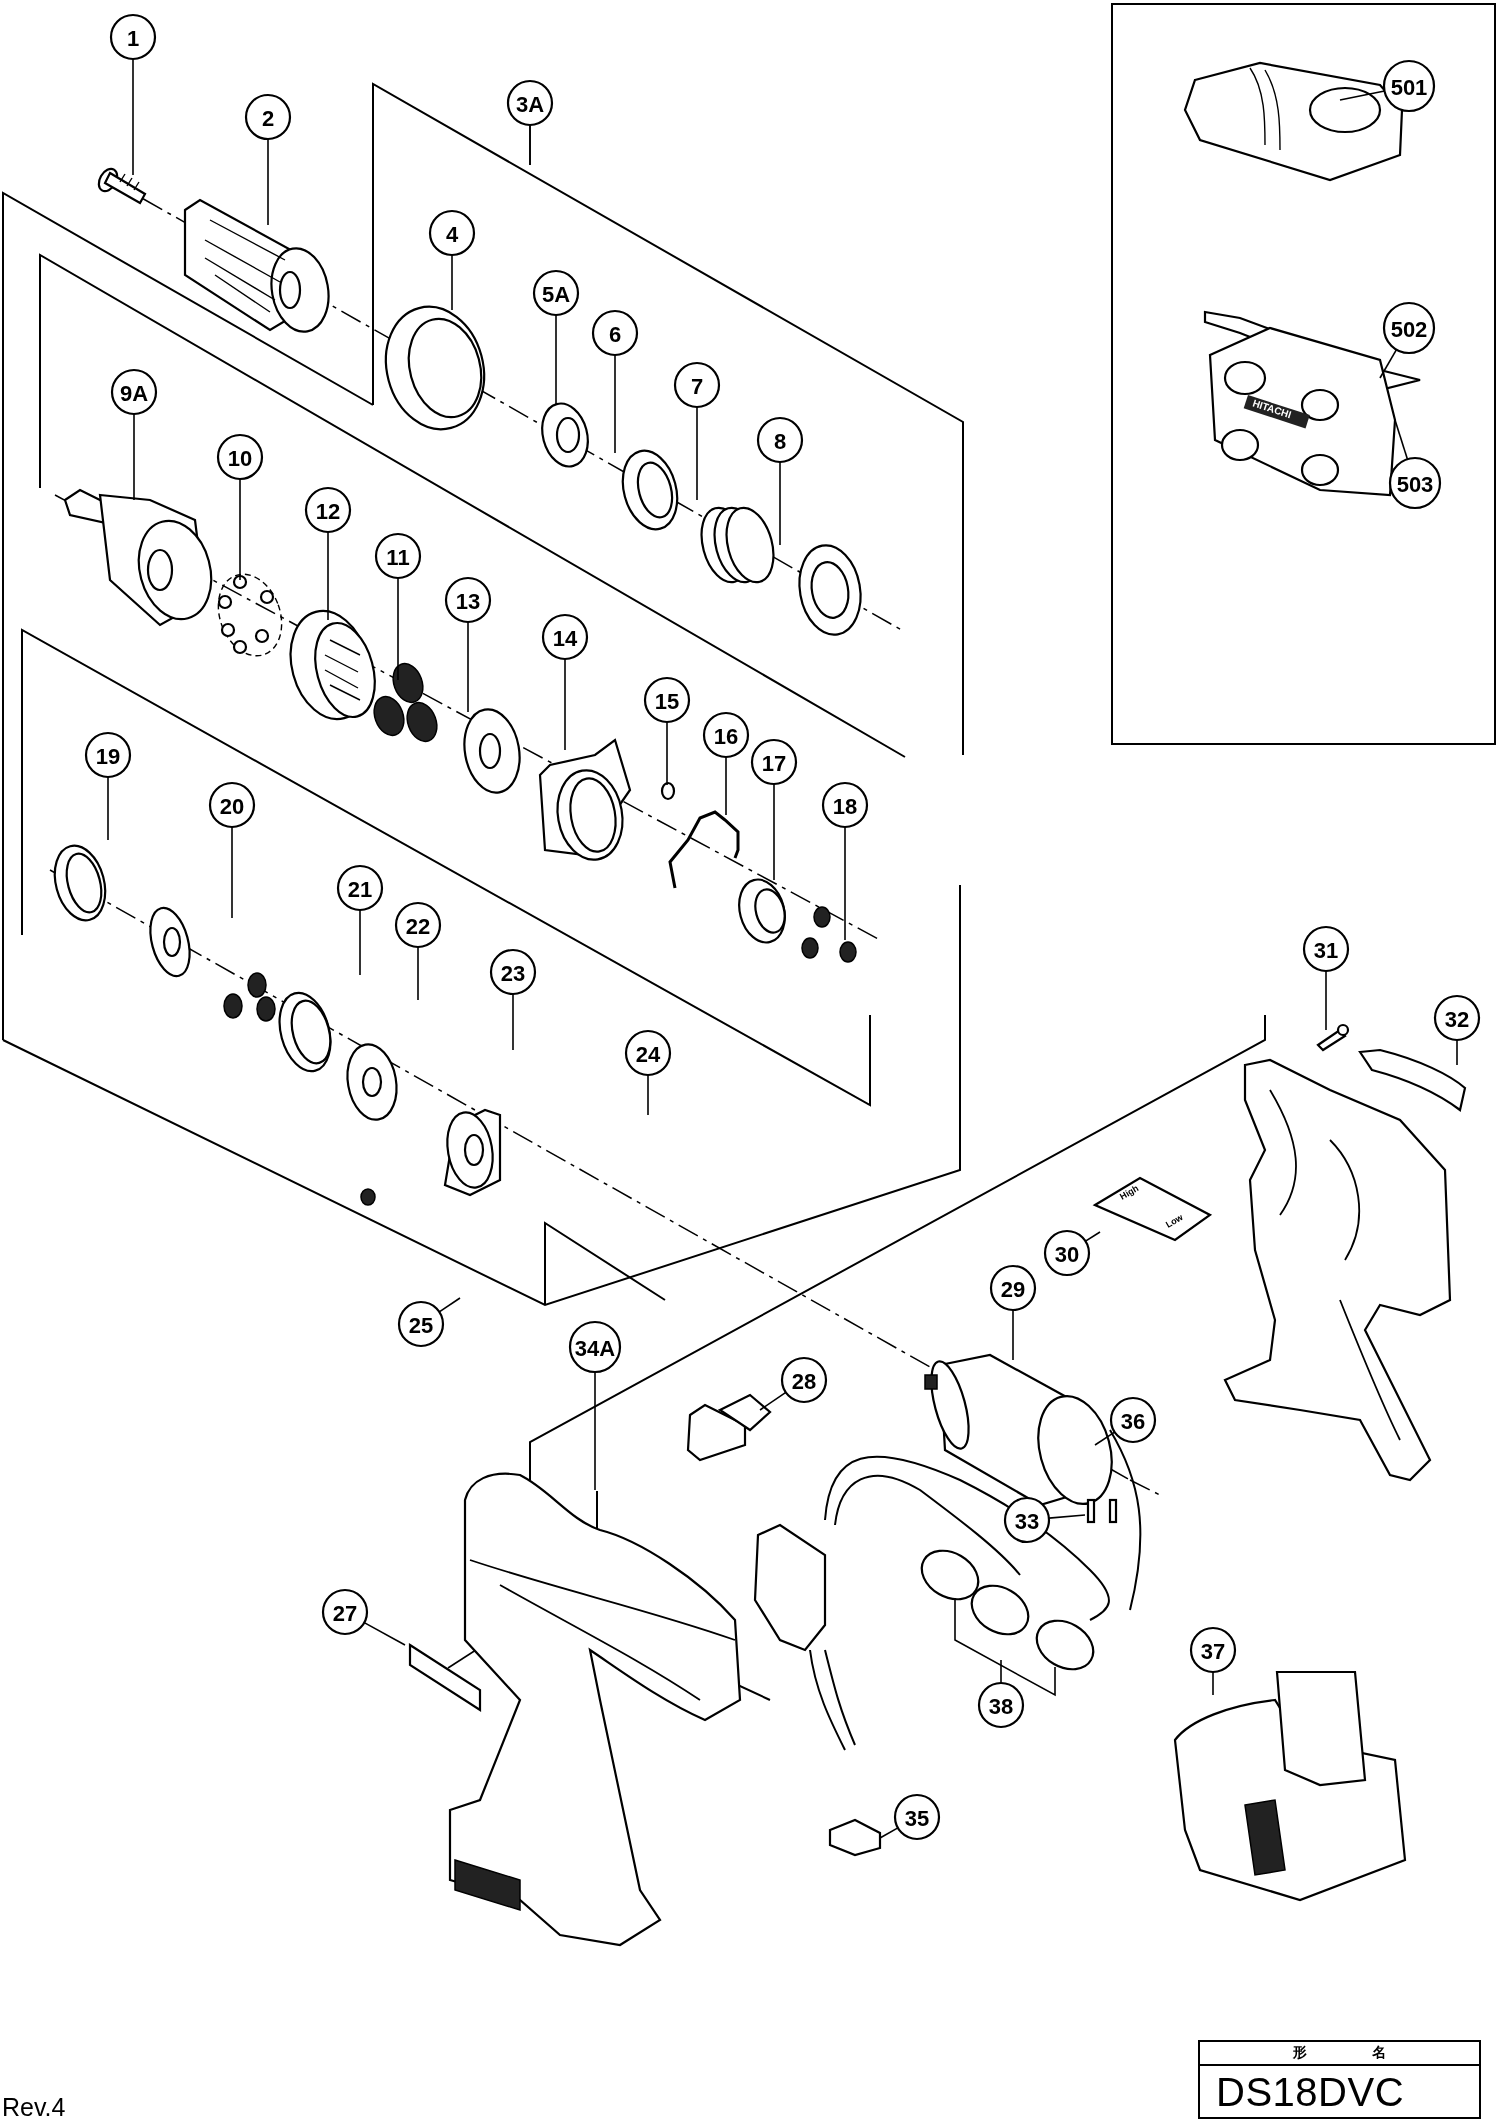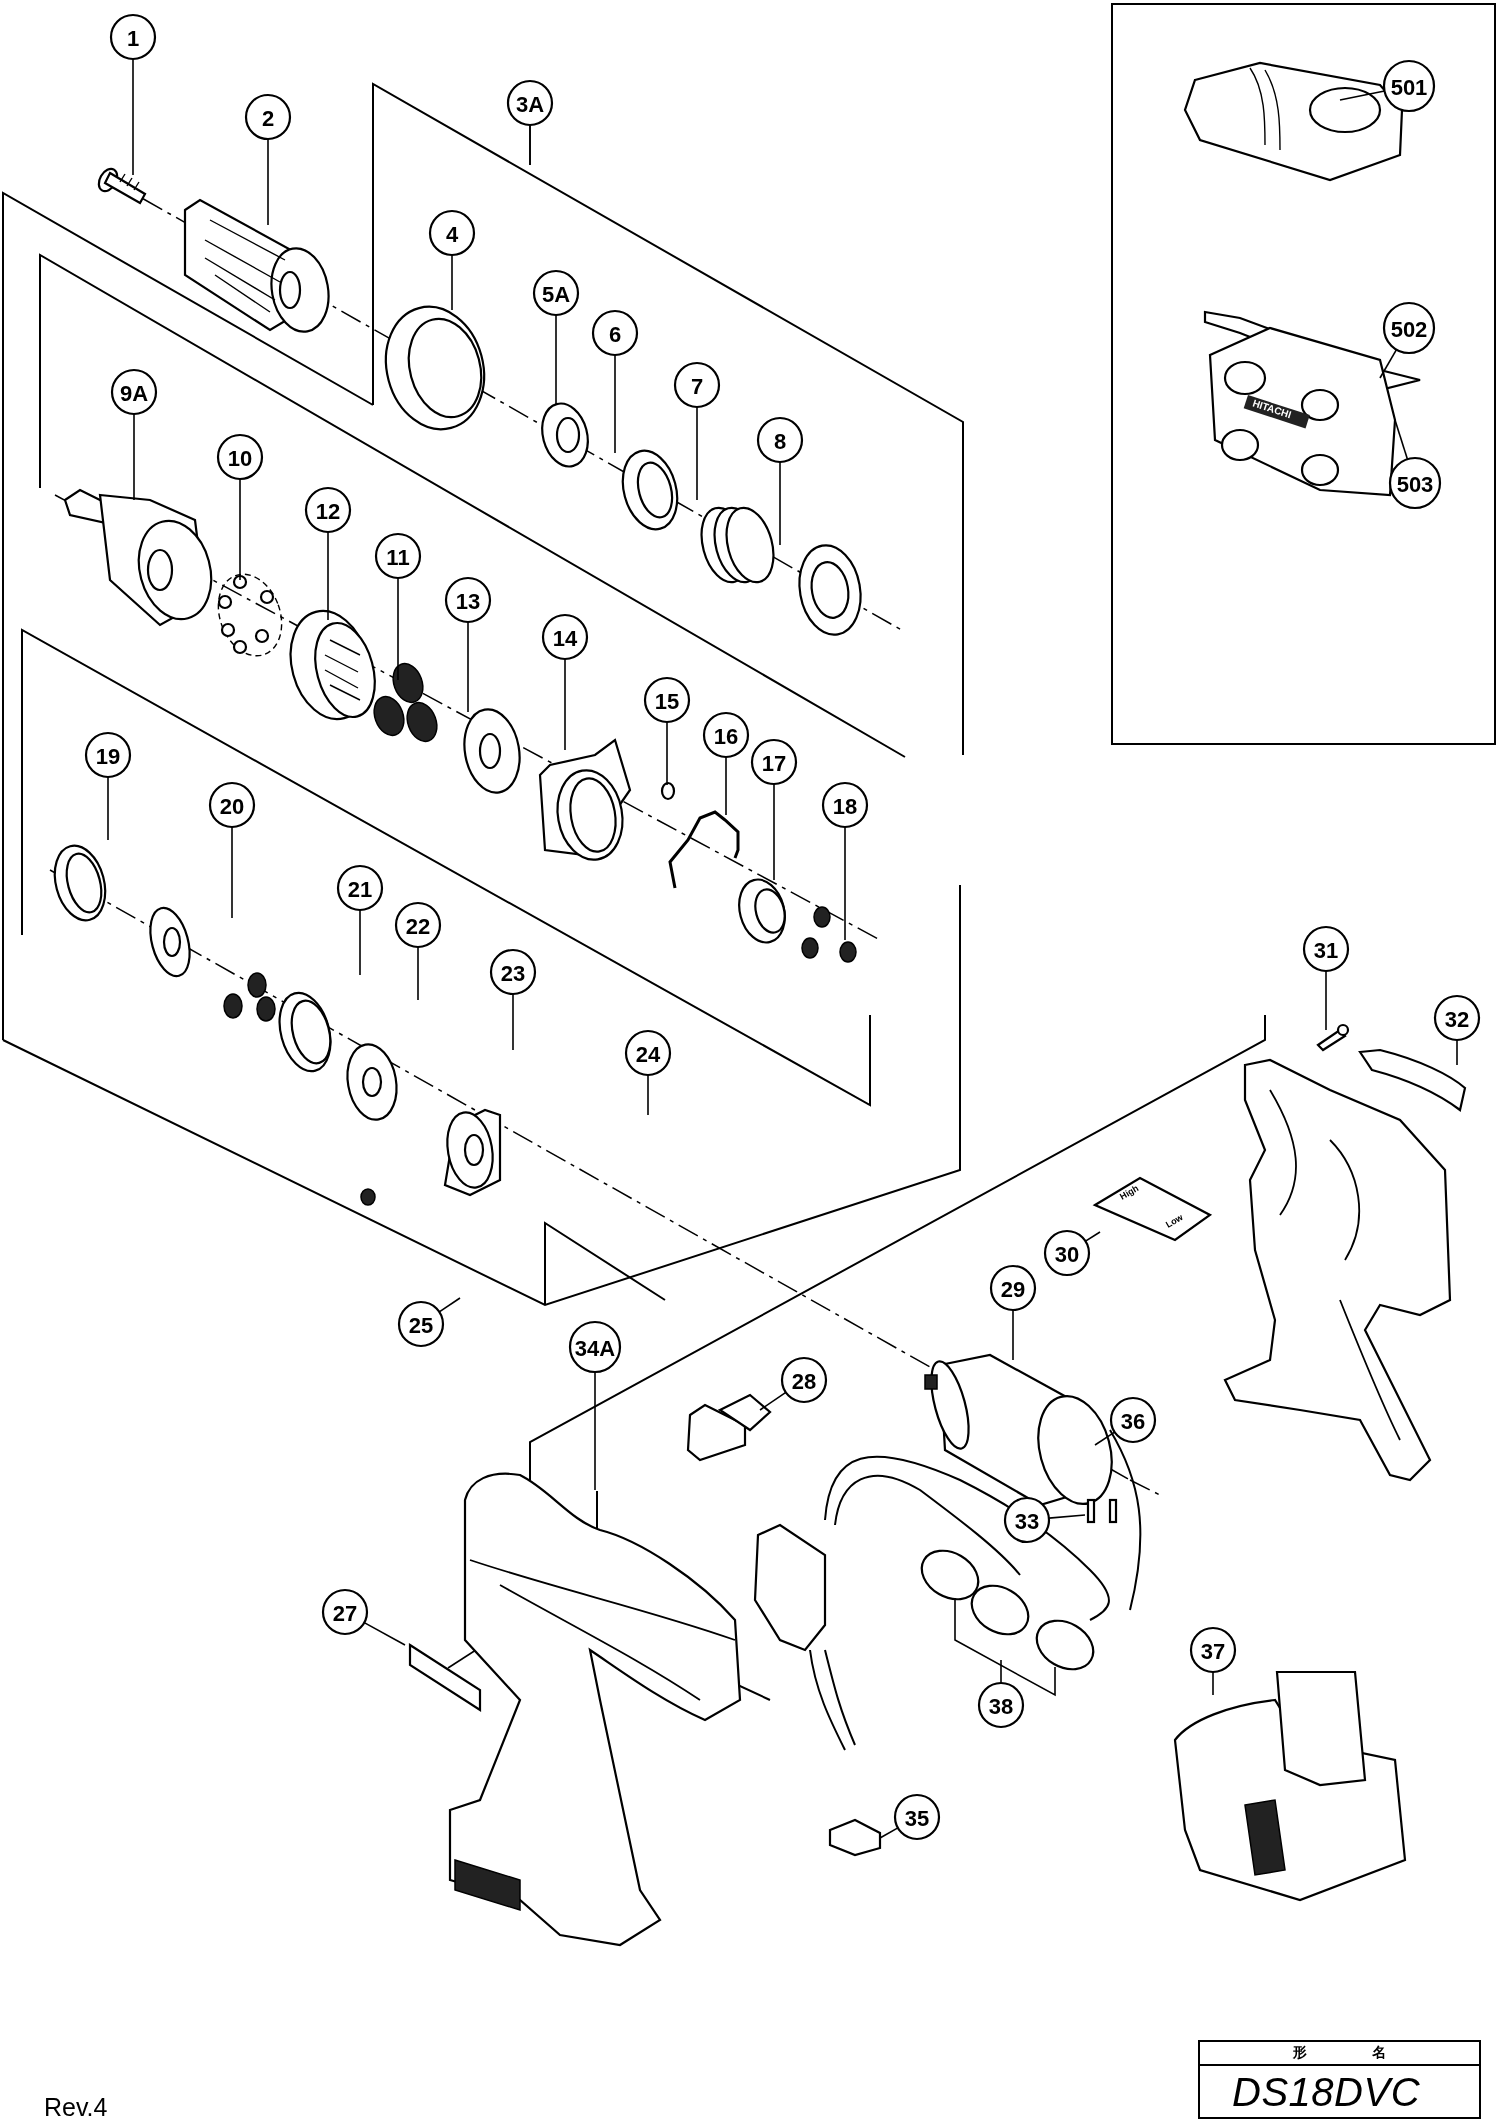--- a/index.html
+++ b/index.html
@@ -15,22 +15,22 @@
   .part { stroke: #000; stroke-width: 2.2; fill: #fff; }
   .part-thin { stroke: #000; stroke-width: 1.4; fill: none; }
   .part-dark { stroke: #000; stroke-width: 1.5; fill: #222; }
   #accessory-box { position: absolute; left: 1111px; top: 3px; width: 385px; height: 742px;
                    border: 2px solid #000; box-sizing: border-box; }
   #model-box { position: absolute; left: 1198px; top: 2040px; width: 283px; height: 79px;
                border: 2px solid #000; box-sizing: border-box; }
   #model-box .hdr { height: 22px; border-bottom: 2px solid #000; display: flex;
                     justify-content: space-around; align-items: center; padding: 0 60px;
                     font-size: 14px; font-weight: bold; }
-  #model-box .val { font-size: 40px; line-height: 52px; padding-left: 32px; letter-spacing: 0.5px; font-style: italic; }
-  #revision { position: absolute; left: 2px; top: 2093px; font-size: 25px; margin-left: 42px; }
+  #model-box .val { font-size: 40px; line-height: 52px; padding-left: 16px; letter-spacing: 0.5px; }
+  #revision { position: absolute; left: 2px; top: 2093px; font-size: 25px; }
 </style>
 </head>
 <body>
 
 <svg id="diagram" viewBox="0 0 1500 2121" xmlns="http://www.w3.org/2000/svg">
 
   <g>
     <polyline class="group-line" points="373,405 373,84 963,422 963,755"></polyline>
     <line class="leader" x1="530" y1="103" x2="530" y2="165"></line>
   </g>

